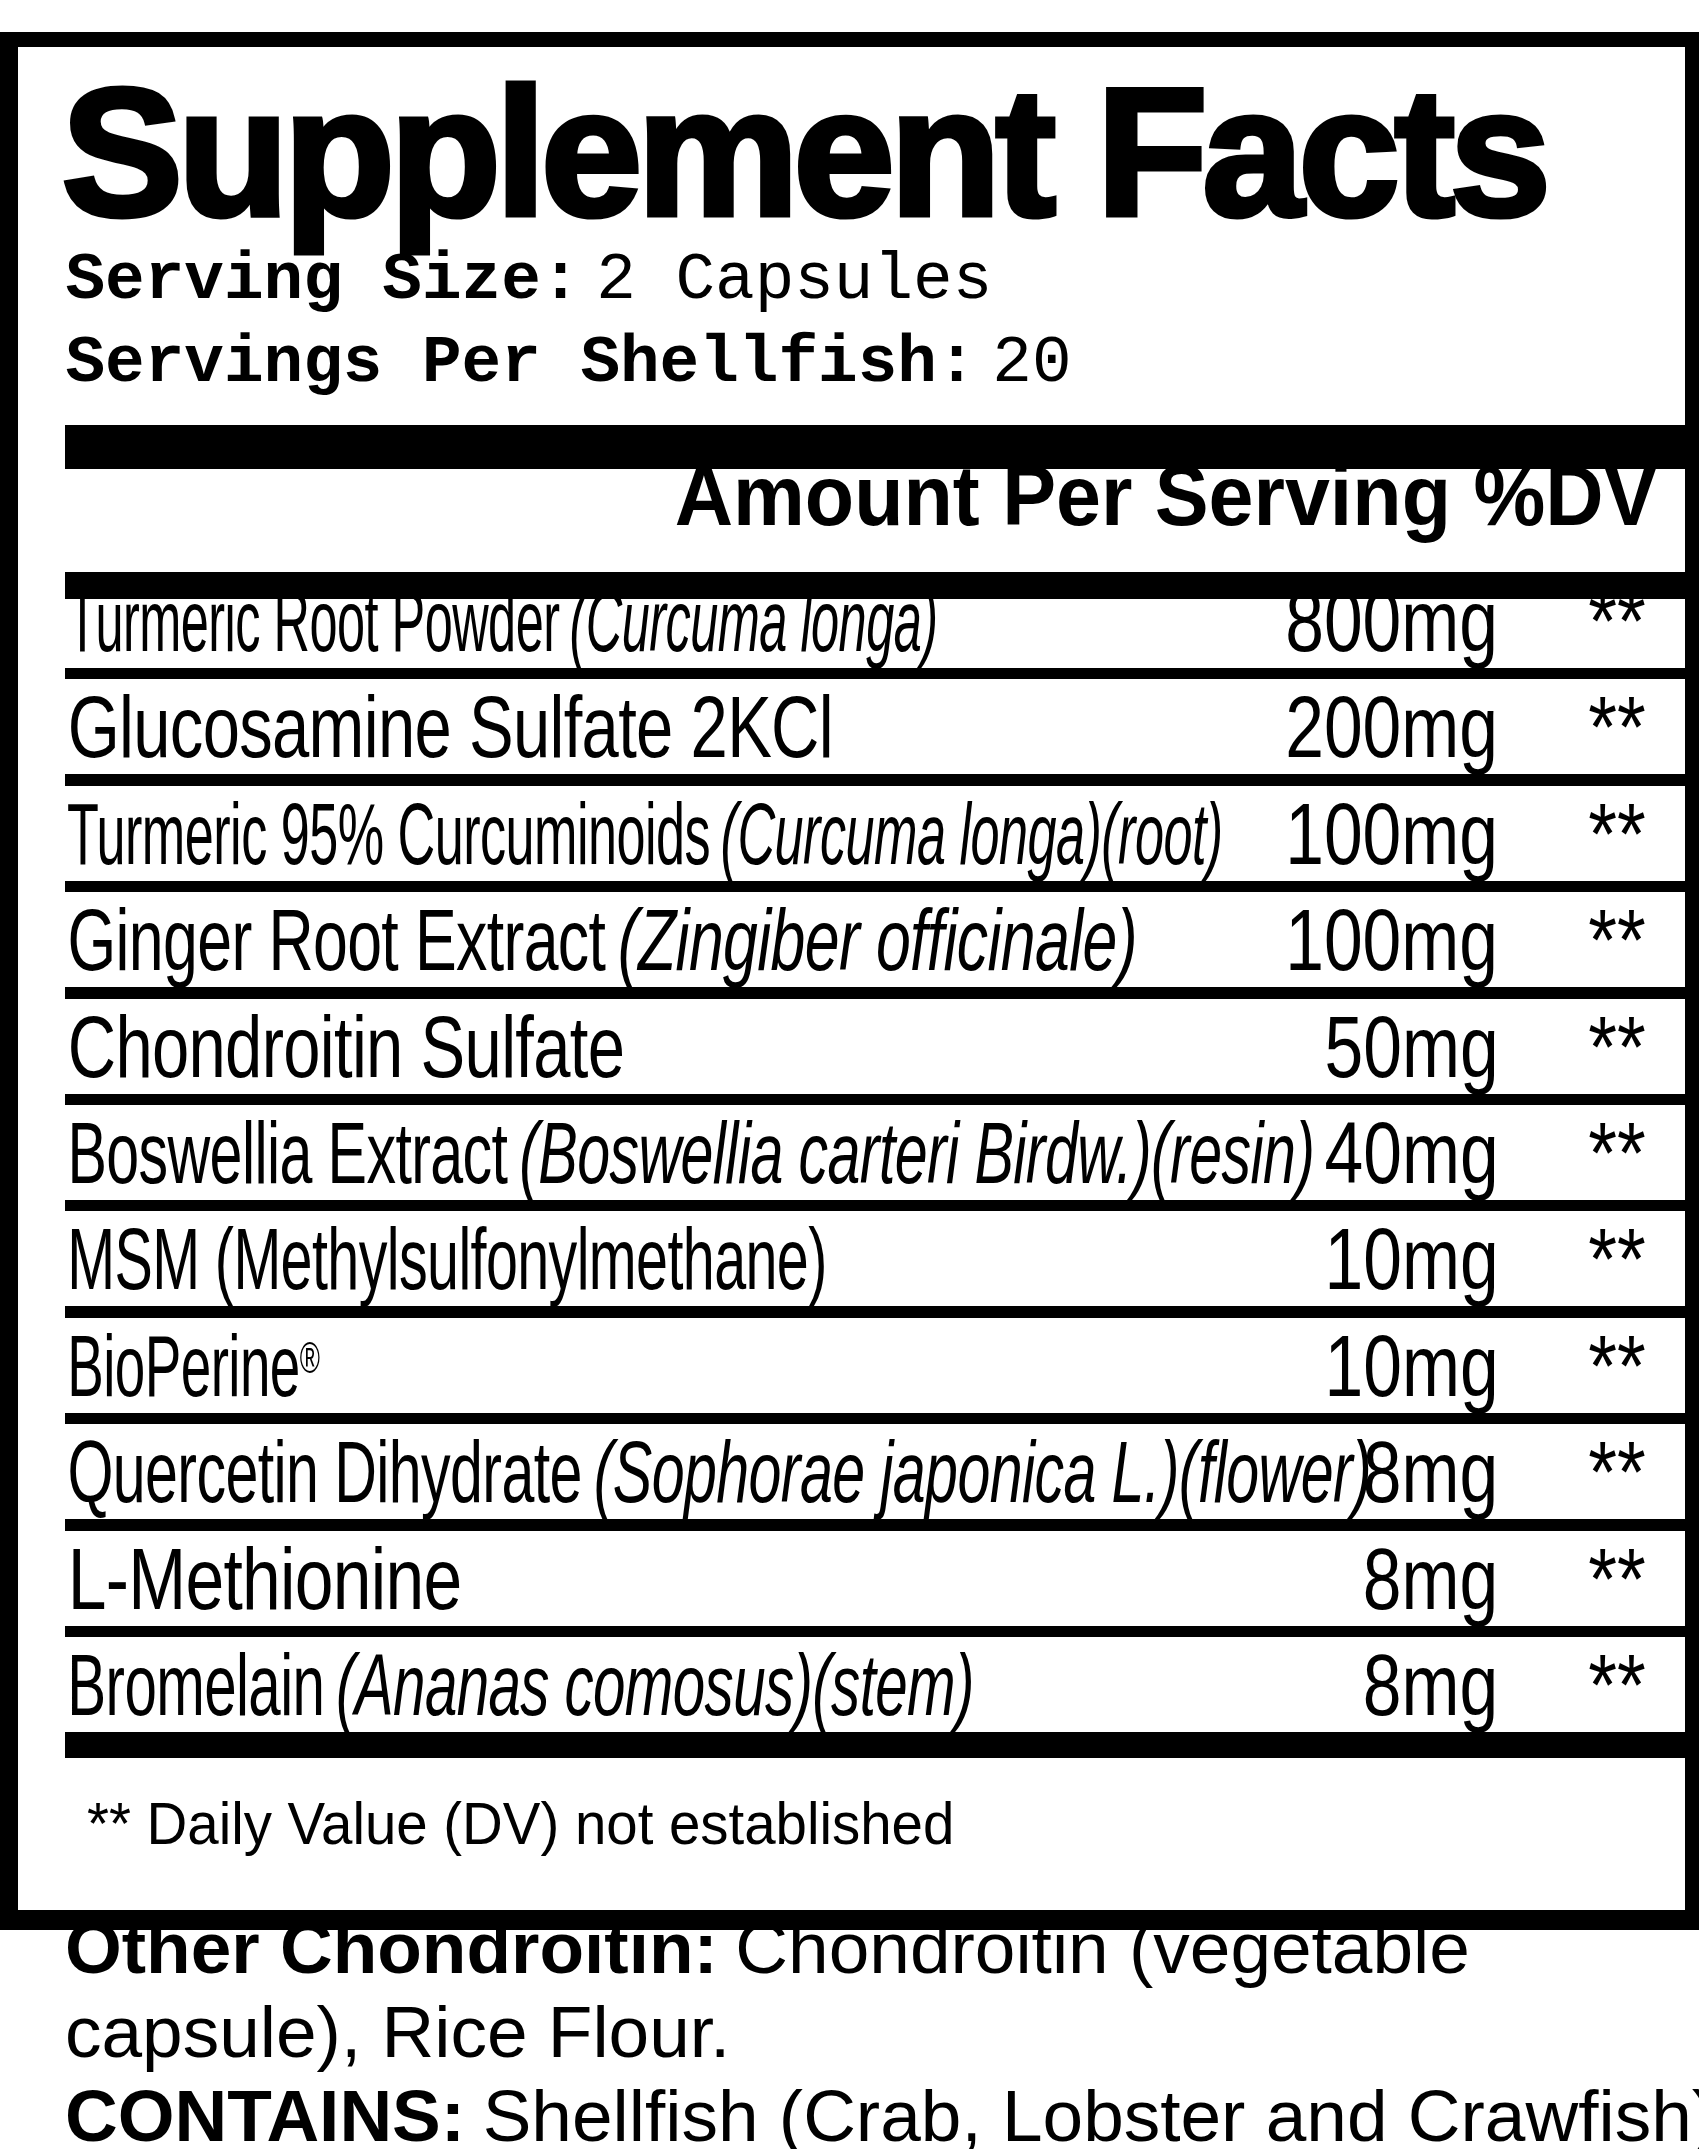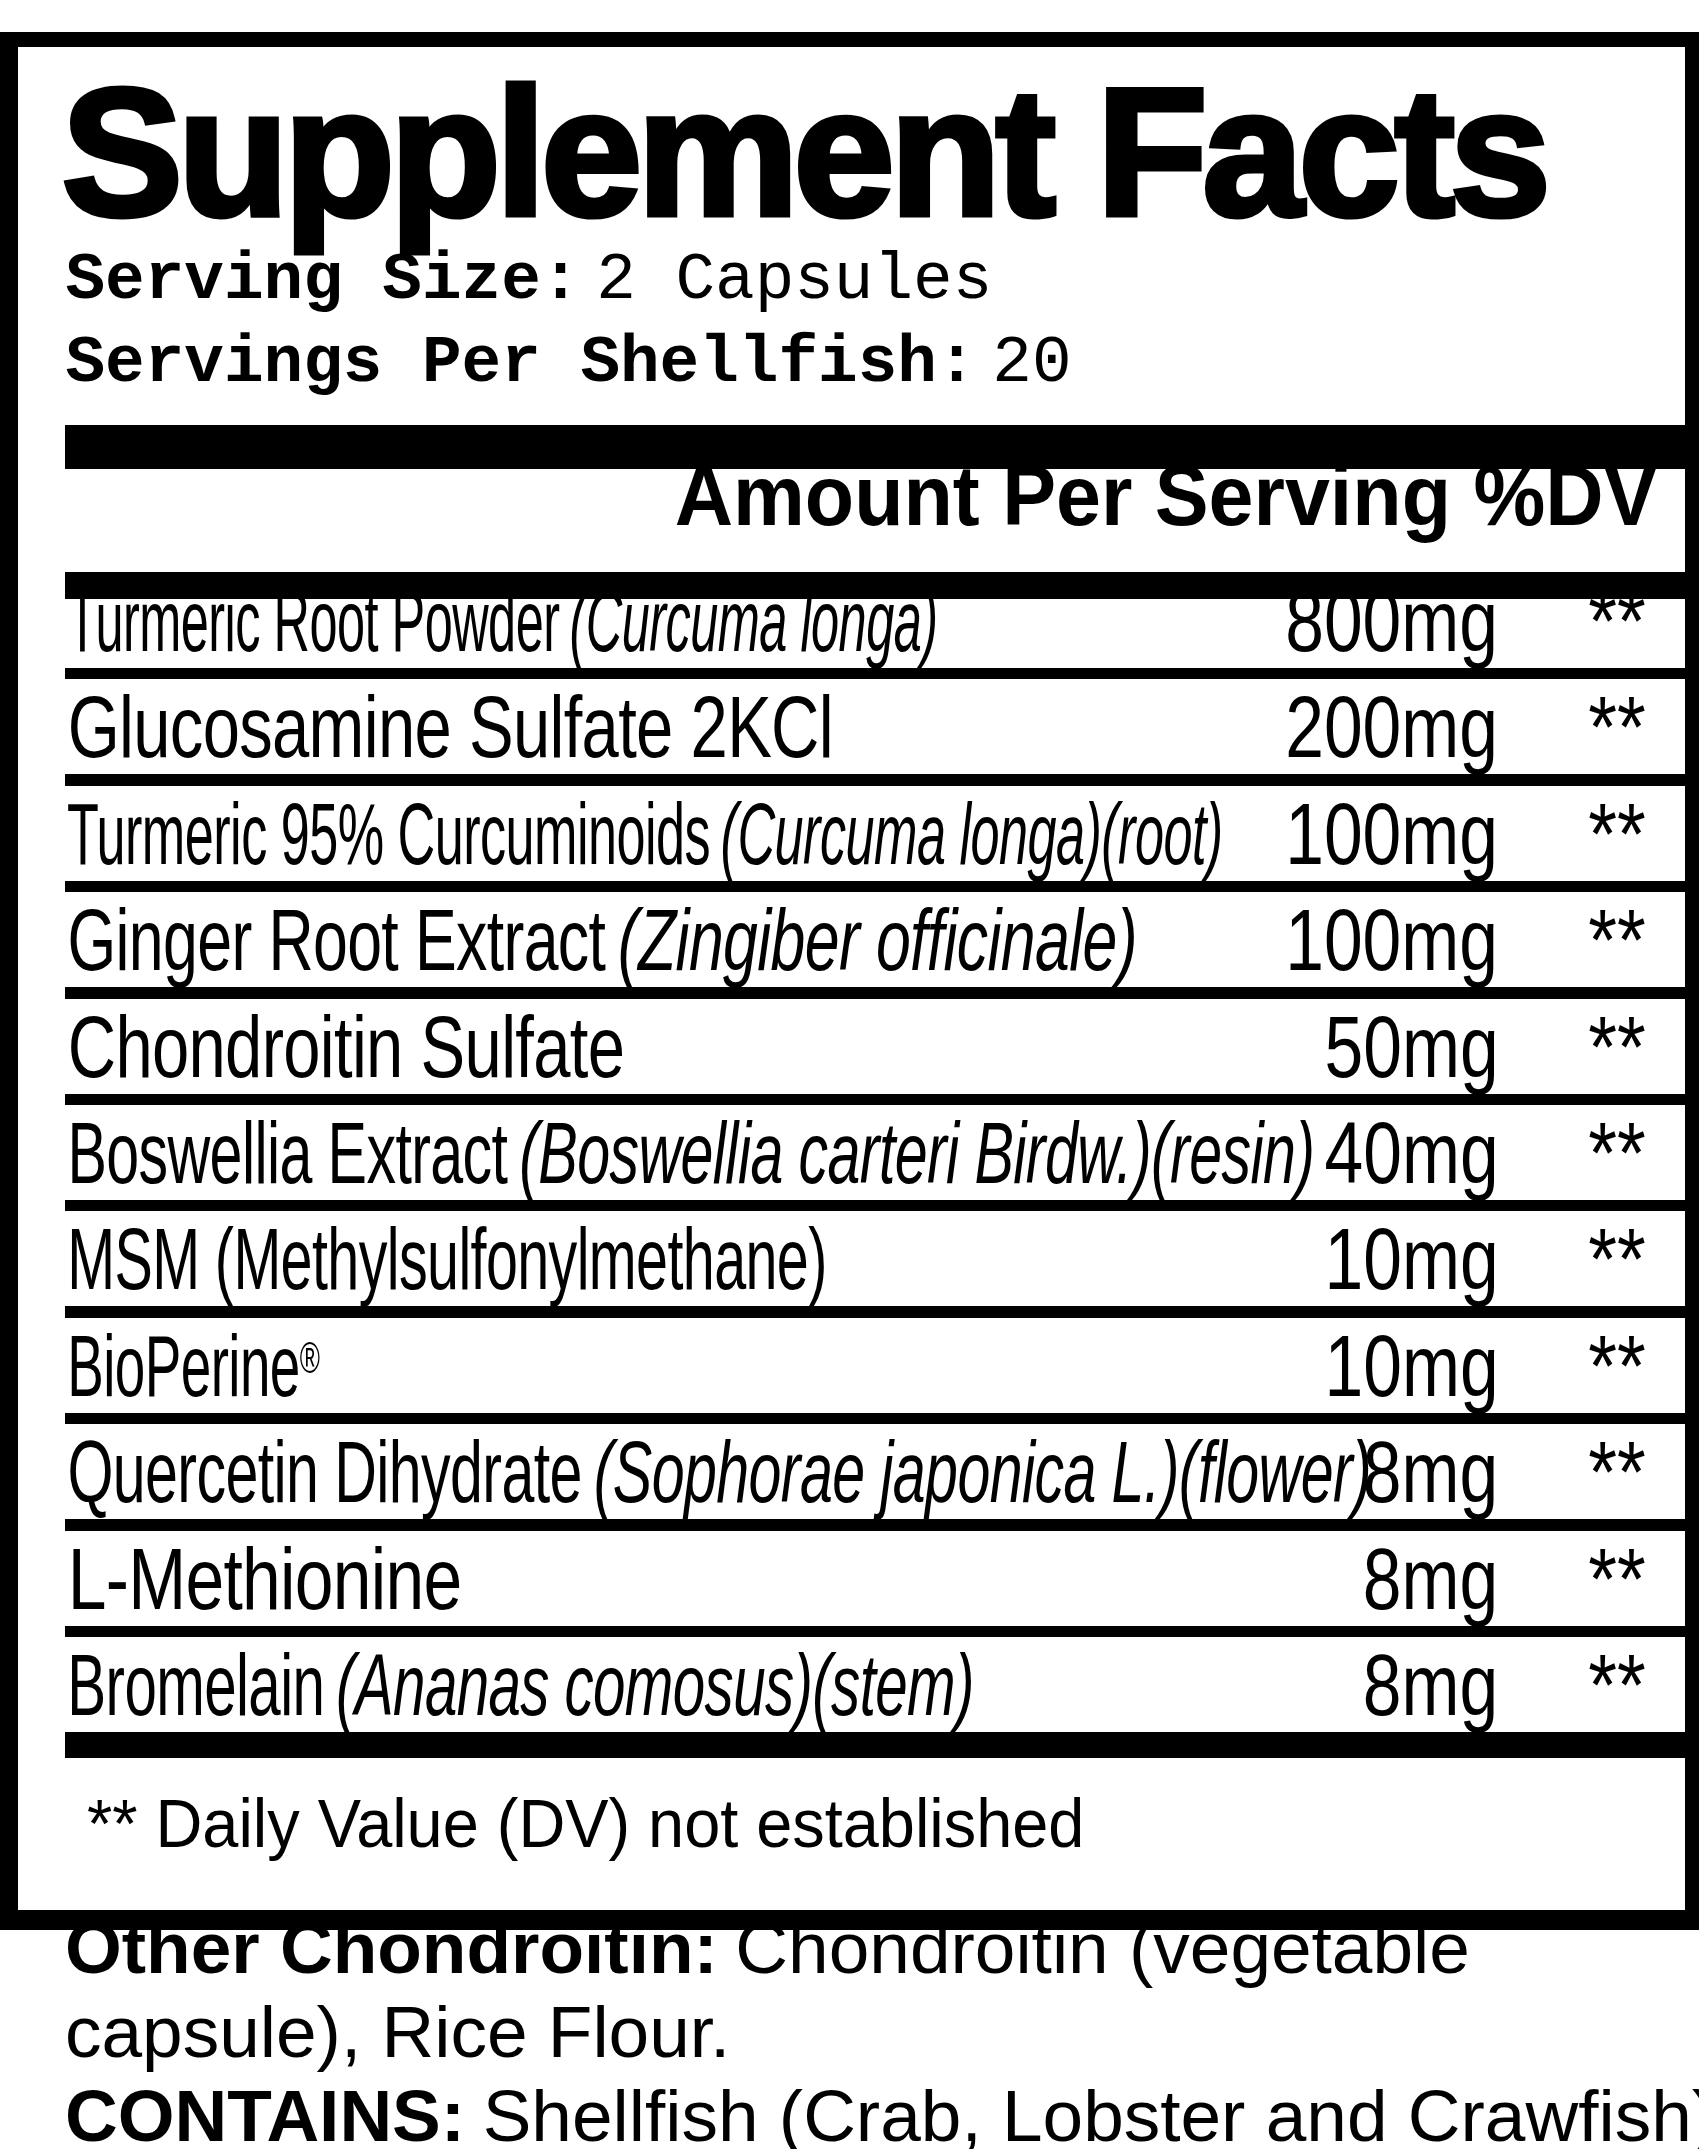--- a/index.html
+++ b/index.html
@@ -44,21 +44,21 @@
     position:absolute;right:186px;top:0;font-size:87px;
     transform:scaleX(.80);transform-origin:100% 50%;
   }
   .dv{
     position:absolute;right:39px;top:0;font-size:87px;
     transform:scaleX(.85);transform-origin:100% 50%;
   }
   .sep{height:11.4px;background:#000;}
   .bar3{height:26px;background:#000;}
 
-  .footnote{margin-top:17.5px;padding-left:22px;font-size:69px;line-height:98px;white-space:nowrap;}
+  .footnote{margin-top:17.5px;padding-left:22px;font-size:60px;line-height:98px;white-space:nowrap;}
   .footnote .fw{display:inline-block;transform:scaleX(.94);transform-origin:0 50%;}
 
   .bottom{
     position:absolute;left:0;top:1894px;width:1700px;box-sizing:border-box;
     padding:12.2px 17.5px 0 65px;font-size:73px;line-height:84px;
   }
   .bottom .line{white-space:nowrap;}
   .bottom .bl{font-weight:bold;}
   .bottom .bv{margin-left:.24em;}
 

